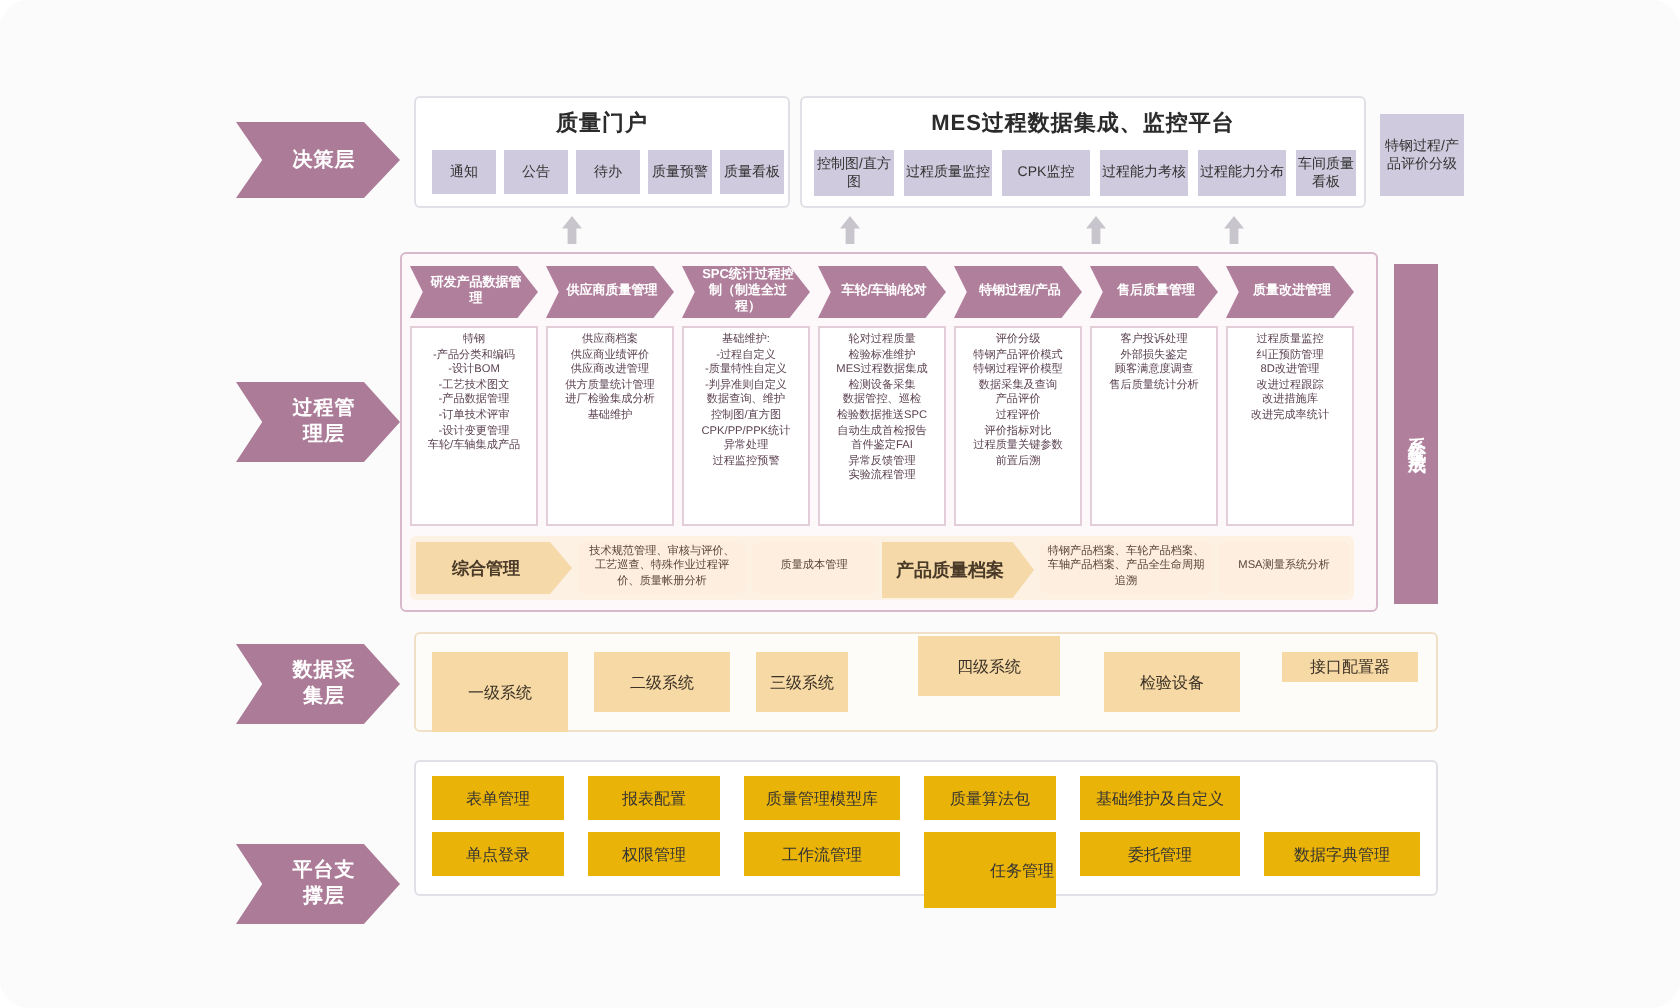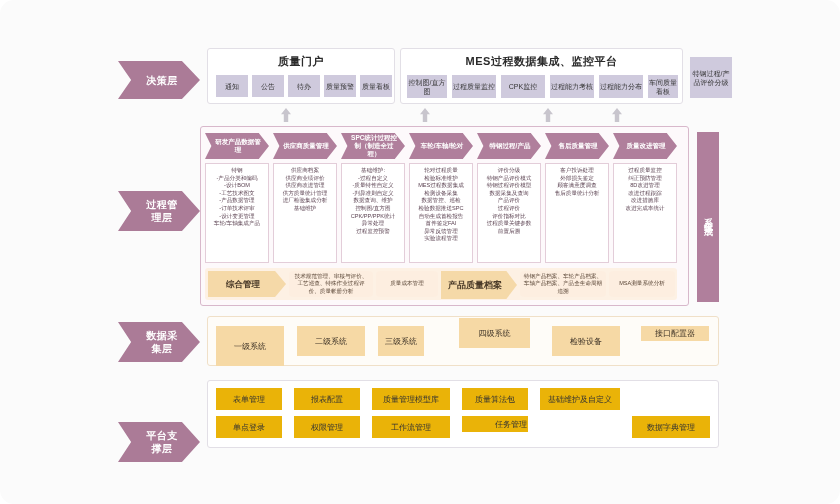--- a/index.html
+++ b/index.html
@@ -324,16 +324,17 @@
 
   <div class="plat-box" style="left:216px;top:388px;width:66px;height:22px;">表单管理</div>
   <div class="plat-box" style="left:294px;top:388px;width:66px;height:22px;">报表配置</div>
   <div class="plat-box" style="left:372px;top:388px;width:78px;height:22px;">质量管理模型库</div>
   <div class="plat-box" style="left:462px;top:388px;width:66px;height:22px;">质量算法包</div>
   <div class="plat-box" style="left:540px;top:388px;width:80px;height:22px;">基础维护及自定义</div>
 
   <div class="plat-box" style="left:216px;top:416px;width:66px;height:22px;">单点登录</div>
   <div class="plat-box" style="left:294px;top:416px;width:66px;height:22px;">权限管理</div>
   <div class="plat-box" style="left:372px;top:416px;width:78px;height:22px;">工作流管理</div>
-  <div class="plat-box" style="left:462px;top:416px;width:66px;height:16px;padding-left:32px;">任务管理</div>
+  <div class="plat-box" style="left:462px;top:416px;width:66px;height:38px;padding-left:32px;">任务管理</div>
+  <div class="plat-box" style="left:540px;top:416px;width:80px;height:22px;">委托管理</div>
   <div class="plat-box" style="left:632px;top:416px;width:78px;height:22px;">数据字典管理</div>
 
 </div>
 
 </body></html>

